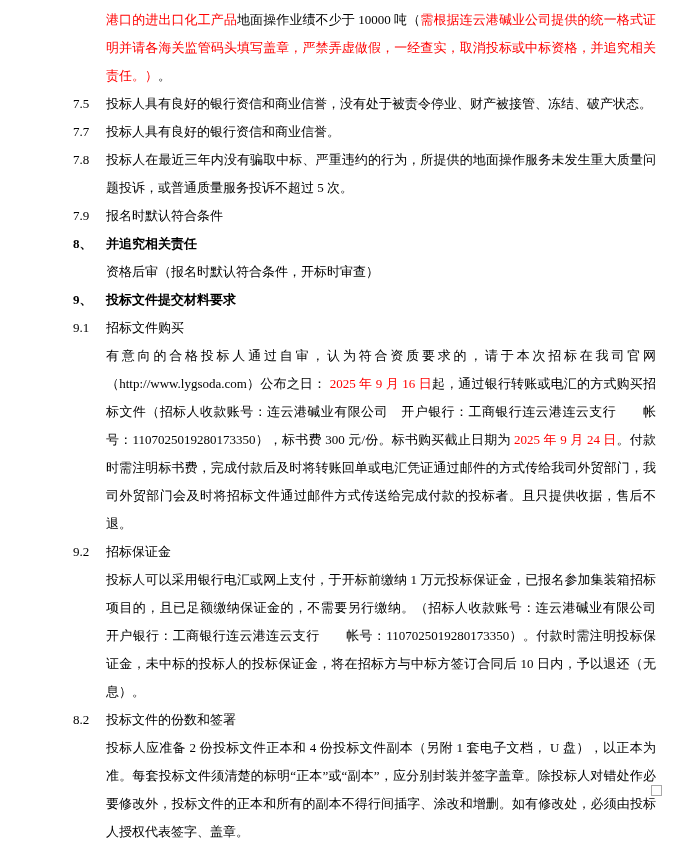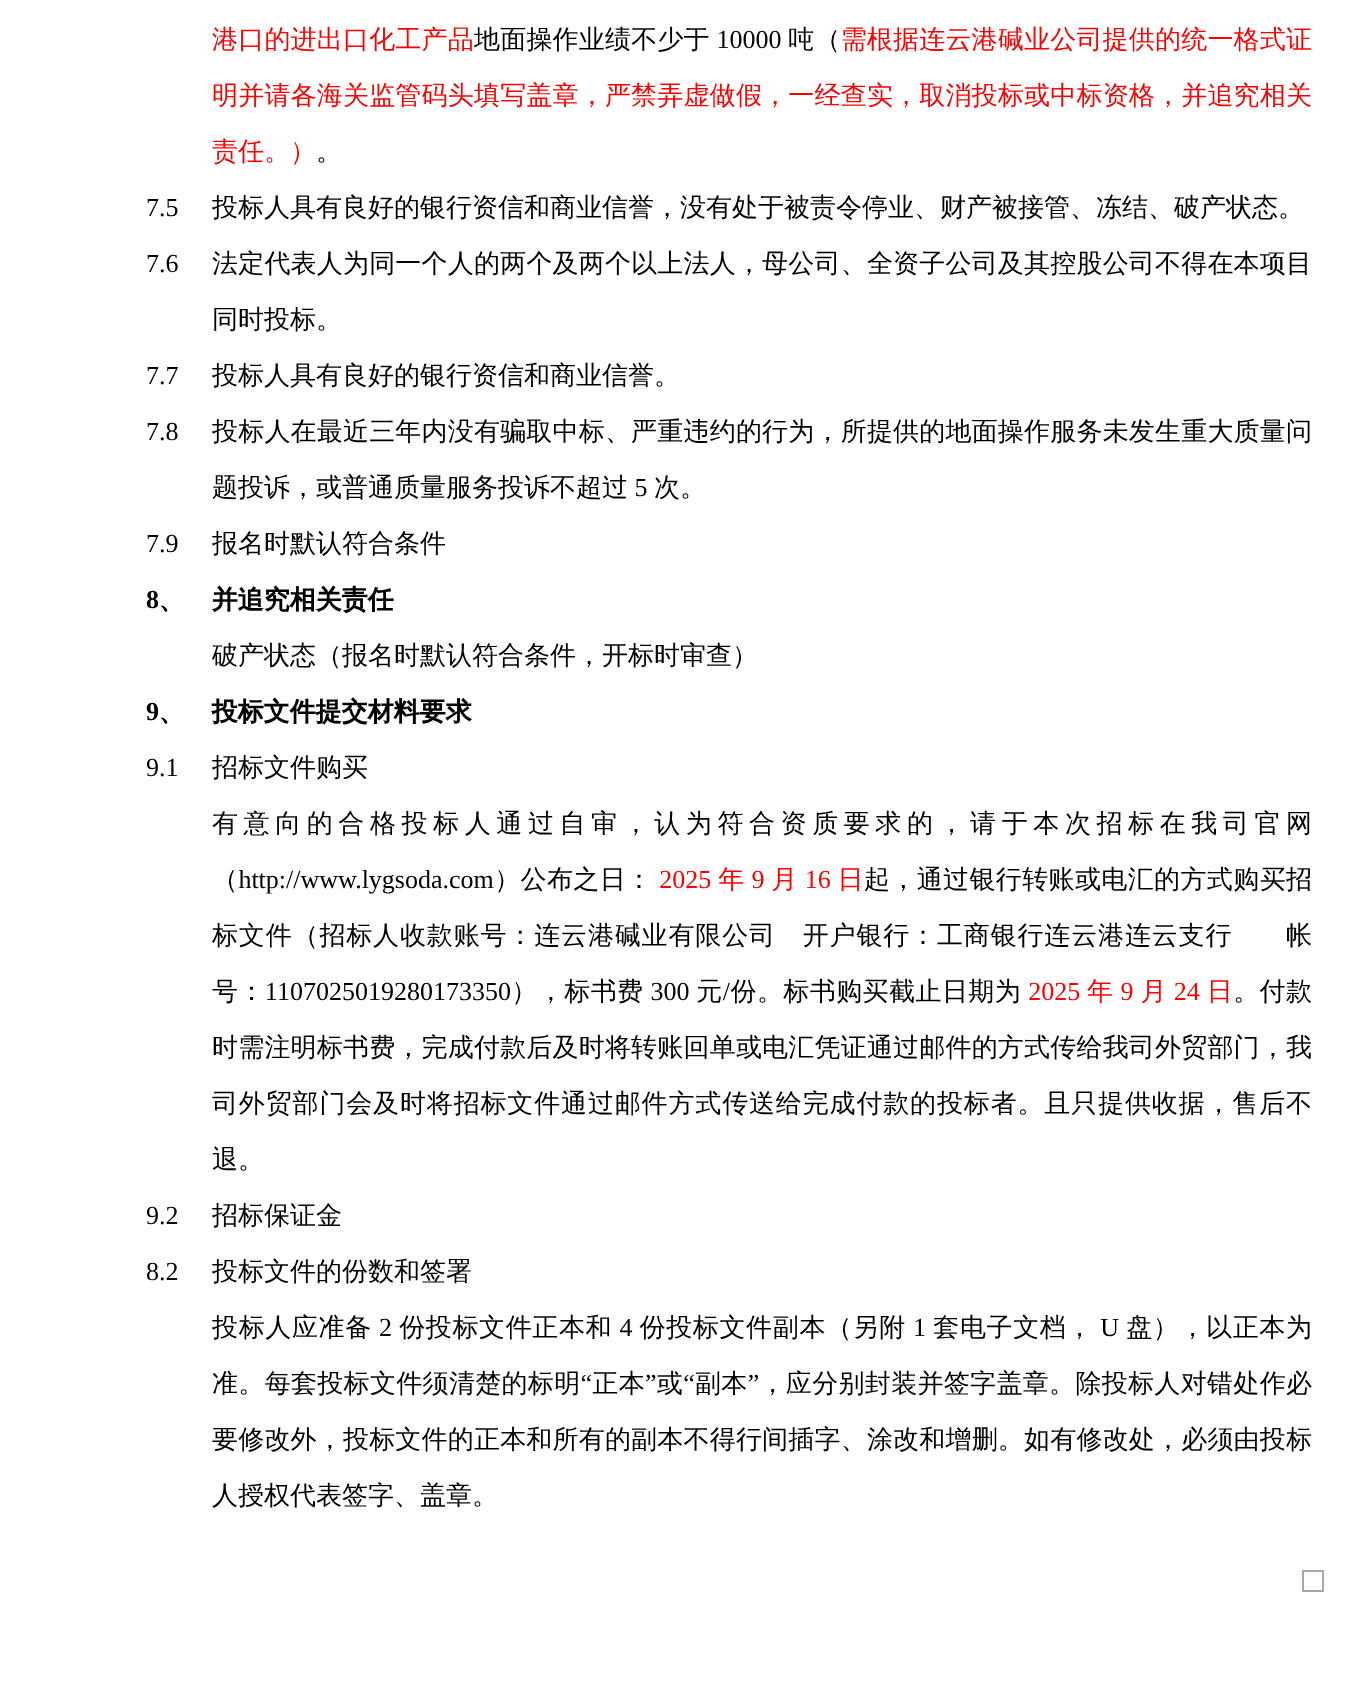--- a/index.html
+++ b/index.html
@@ -61,24 +61,20 @@
   <div class="row">
     <div class="num"></div>
     <div class="body-col"><span class="red">港口的进出口化工产品</span><span>地面操作业绩不少于 10000 吨（</span><span class="red">需根据连云港碱业公司提供的统一格式证明并请各海关监管码头填写盖章，严禁弄虚做假，一经查实，取消投标或中标资格，并追究相关责任。）</span><span>。</span></div>
   </div>
 
   <div class="row">
     <div class="num">7.5</div>
     <div class="body-col">投标人具有良好的银行资信和商业信誉，没有处于被责令停业、财产被接管、冻结、破产状态。</div>
   </div>
 
-  <div class="row">
-    <div class="num">7.6</div>
-    <div class="body-col">法定代表人为同一个人的两个及两个以上法人，母公司、全资子公司及其控股公司不得在本项目同时投标。</div>
-  </div>
 
   <div class="row">
     <div class="num">7.7</div>
     <div class="body-col">投标人具有良好的银行资信和商业信誉。</div>
   </div>
 
   <div class="row">
     <div class="num">7.8</div>
     <div class="body-col">投标人在最近三年内没有骗取中标、严重违约的行为，所提供的地面操作服务未发生重大质量问题投诉，或普通质量服务投诉不超过 5 次。</div>
   </div>
@@ -87,41 +83,45 @@
     <div class="num">7.9</div>
     <div class="body-col">报名时默认符合条件</div>
   </div>
 
   <div class="row heading-row">
     <div class="num">8、</div>
     <div class="body-col">并追究相关责任</div>
   </div>
   <div class="row">
     <div class="num"></div>
-    <div class="body-col">破产状态（报名时默认符合条件，开标时审查）</div>
+    <div class="body-col">资格后审（报名时默认符合条件，开标时审查）</div>
   </div>
 
   <div class="row heading-row">
     <div class="num">9、</div>
     <div class="body-col">投标文件提交材料要求</div>
   </div>
 
   <div class="row">
     <div class="num">9.1</div>
     <div class="body-col bold">招标文件购买</div>
   </div>
   <div class="row">
     <div class="num"></div>
     <div class="body-col"><span>有意向的合格投标人通过自审，认为符合资质要求的，请于本次招标在我司官网（http://www.lygsoda.com）公布之日： </span><span class="red">2025 年 9 月 16 日</span><span>起，通过银行转账或电汇的方式购买招标文件（招标人收款账号：连云港碱业有限公司　开户银行：工商银行连云港连云支行　　帐号：1107025019280173350），标书费 300 元/份。标书购买截止日期为 </span><span class="red">2025 年 9 月 24 日</span><span>。付款时需注明标书费，完成付款后及时将转账回单或电汇凭证通过邮件的方式传给我司外贸部门，我司外贸部门会及时将招标文件通过邮件方式传送给完成付款的投标者。且只提供收据，售后不退。</span></div>
   </div>
 
   <div class="row">
     <div class="num">9.2</div>
     <div class="body-col bold">招标保证金</div>
   </div>
+  <div class="row">
+    <div class="num"></div>
+    <div class="body-col">投标人可以采用银行电汇或网上支付，于开标前缴纳 1 万元投标保证金，已报名参加集装箱招标项目的，且已足额缴纳保证金的，不需要另行缴纳。（招标人收款账号：连云港碱业有限公司　开户银行：工商银行连云港连云支行　　帐号：1107025019280173350）。付款时需注明投标保证金，未中标的投标人的投标保证金，将在招标方与中标方签订合同后 10 日内，予以退还（无息）。</div>
+  </div>
 
   <div class="row">
     <div class="num">8.2</div>
     <div class="body-col bold">投标文件的份数和签署</div>
   </div>
   <div class="row">
     <div class="num"></div>
     <div class="body-col">投标人应准备 2 份投标文件正本和 4 份投标文件副本（另附 1 套电子文档， U 盘），以正本为准。每套投标文件须清楚的标明“正本”或“副本”，应分别封装并签字盖章。除投标人对错处作必要修改外，投标文件的正本和所有的副本不得行间插字、涂改和增删。如有修改处，必须由投标人授权代表签字、盖章。</div>
   </div>
 

